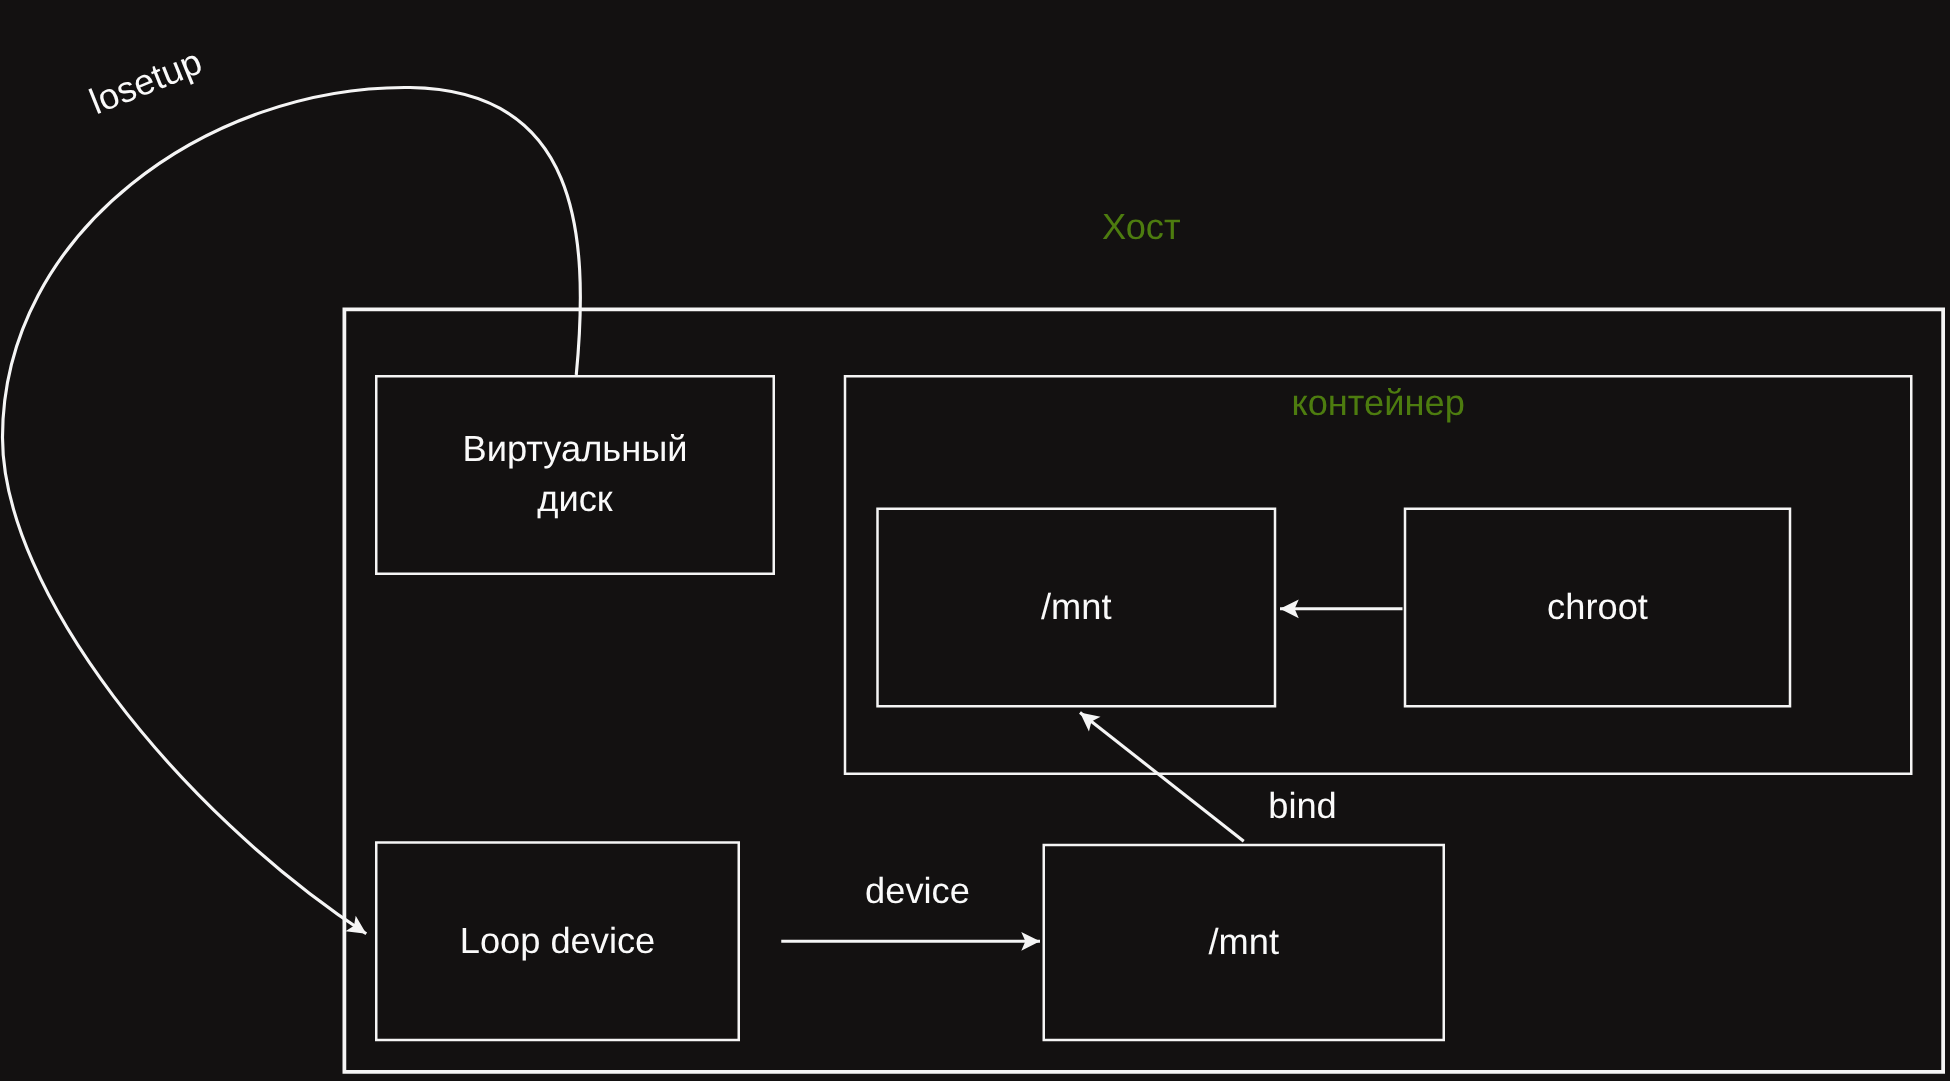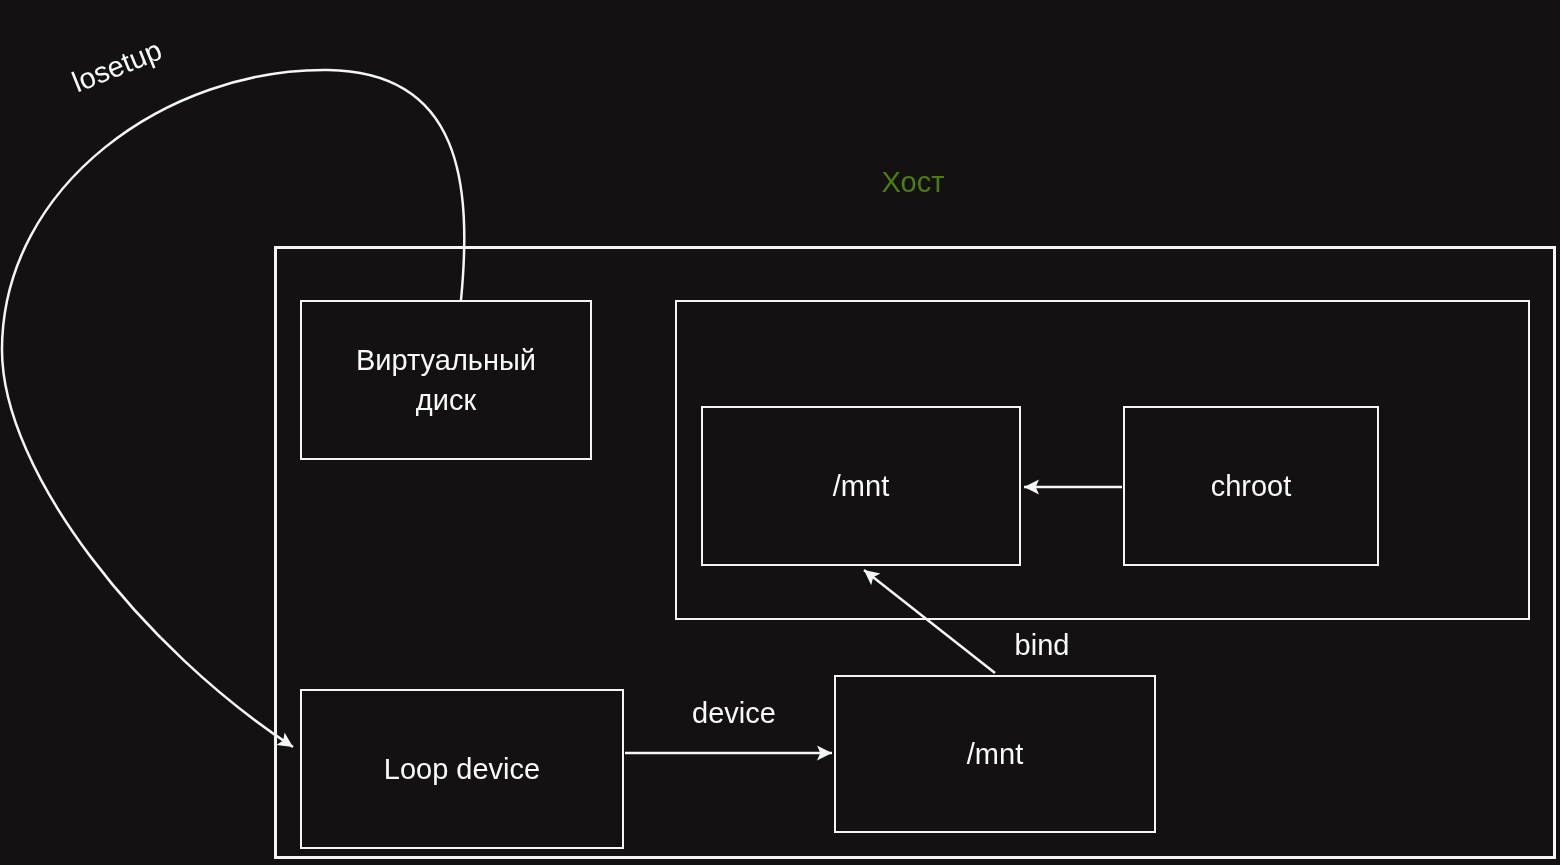--- a/index.html
+++ b/index.html
@@ -54,25 +54,25 @@
   }
   .edge-label {
     position: absolute;
     font-size: 29px;
     color: #fafafa;
     text-align: center;
     white-space: nowrap;
   }
   
   #host-box          { left: 274px; top: 246px; width: 1282px; height: 613px; }
-  #virtual-disk-box  { left: 300px; top: 300px; width: 292px;  height: 160px; }
+  #virtual-disk-box  { left: 300px; top: 300px; width: 320px;  height: 160px; }
   #docker-box        { left: 675px; top: 300px; width: 855px;  height: 320px; }
   #docker-mnt-box    { left: 701px; top: 406px; width: 320px;  height: 160px; }
-  #chroot-box        { left: 1123px; top: 406px; width: 256px; height: 160px; }
-  #loop-device-box   { left: 300px; top: 689px; width: 324px;  height: 160px; }
+  #chroot-box        { left: 1123px; top: 406px; width: 310px; height: 160px; }
+  #loop-device-box   { left: 300px; top: 673px; width: 292px;  height: 160px; }
   #host-mnt-box      { left: 834px; top: 675px; width: 322px;  height: 158px; }
   #host-title        { left: 838px; top: 162px; width: 150px; }
   #docker-title      { left: 675px; top: 303px; width: 855px; }
   #mount-label       { left: 677px; top: 697px; width: 114px; }
   #bind-label        { left: 985px; top: 629px; width: 114px; }
   #losetup-label     { left: 52px;  top: 50px;  width: 130px;
                        transform: rotate(-22deg); transform-origin: center; }
 </style>
 </head>
 <body>
@@ -100,20 +100,21 @@
 
   <div class="box" id="virtual-disk-box">
     <div class="box-label">
       <div>Виртуальный</div>
       <div>диск</div>
     </div>
   </div>
 
   <div class="box" id="docker-box"></div>
   <div class="container-title" id="docker-title">
+    <div>контейнер</div>
   </div>
 
   <div class="box" id="docker-mnt-box">
     <div class="box-label">/mnt</div>
   </div>
 
   <div class="box" id="chroot-box">
     <div class="box-label">chroot</div>
   </div>
 

